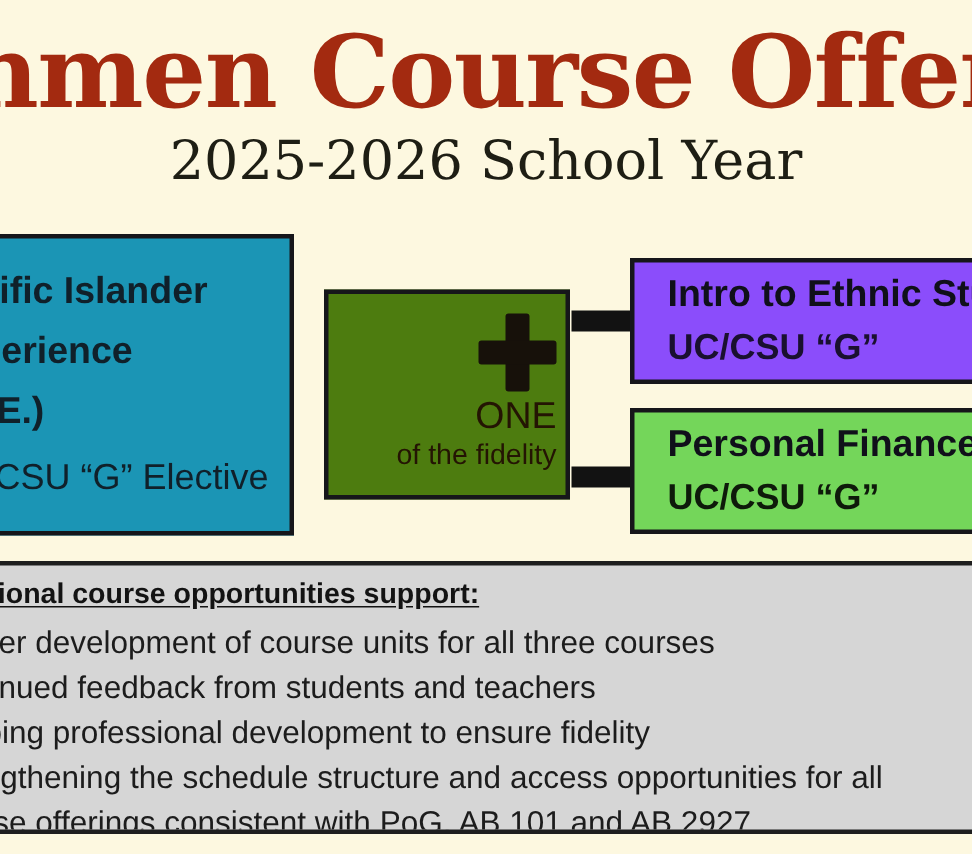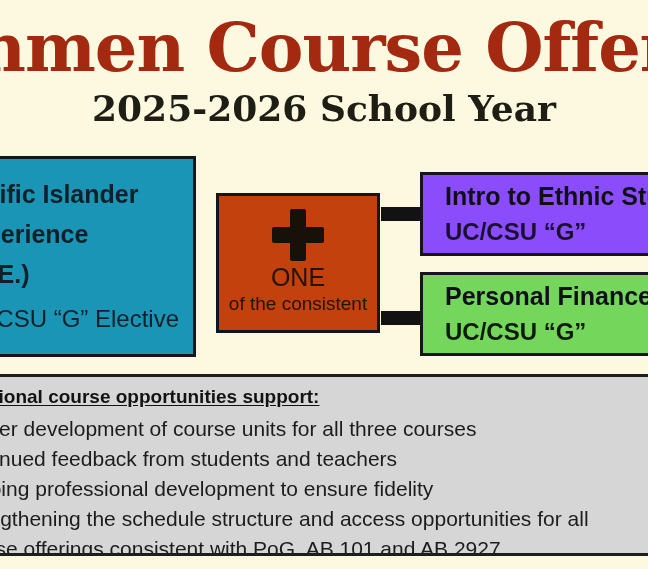--- a/index.html
+++ b/index.html
@@ -36,21 +36,21 @@
     color: #A32A10;
     white-space: nowrap;
   }
   .subtitle {
     position: absolute;
     left: 0px;
     top: 85px;
     width: 648px;
     text-align: center;
     font-family: "DejaVu Serif", "Liberation Serif", serif;
-    font-weight: bold;
+    font-weight: normal;
     font-size: 36px;
     line-height: 46px;
     color: #1E1E14;
     white-space: nowrap;
   }
 
   
   .box {
     position: absolute;
     box-sizing: border-box;
@@ -86,22 +86,22 @@
     white-space: nowrap;
     margin-top: 4px;
   }
 
   
   .box-orange {
     left: 216px;
     top: 193px;
     width: 164px;
     height: 140px;
-    background: #c2410c;
-    align-items: center;
+    background: #4d7c0f;
+    align-items: flex-end;
     padding: 4px 6px;
   }
   .plus-icon {
     position: relative;
     width: 52px;
     height: 52px;
     margin-bottom: 2px;
     flex: 0 0 auto;
   }
   .plus-icon::before,
@@ -233,21 +233,21 @@
   <div class="box box-teal">
     <div class="l1">Pacific Islander</div>
     <div class="l1">Experience</div>
     <div class="l1">(P.I.E.)</div>
     <div class="l2">UC/CSU “G” Elective</div>
   </div>
 
   <div class="box box-orange">
     <div class="plus-icon"></div>
     <div class="one">ONE</div>
-    <div class="oftf">of the consistent</div>
+    <div class="oftf">of the fidelity</div>
   </div>
 
   <div class="arrow arrow-1"></div>
   <div class="arrow arrow-2"></div>
 
   <div class="box box-purple">
     <div class="c1">Intro to Ethnic Studies</div>
     <div class="c2">UC/CSU “G”</div>
   </div>
 

